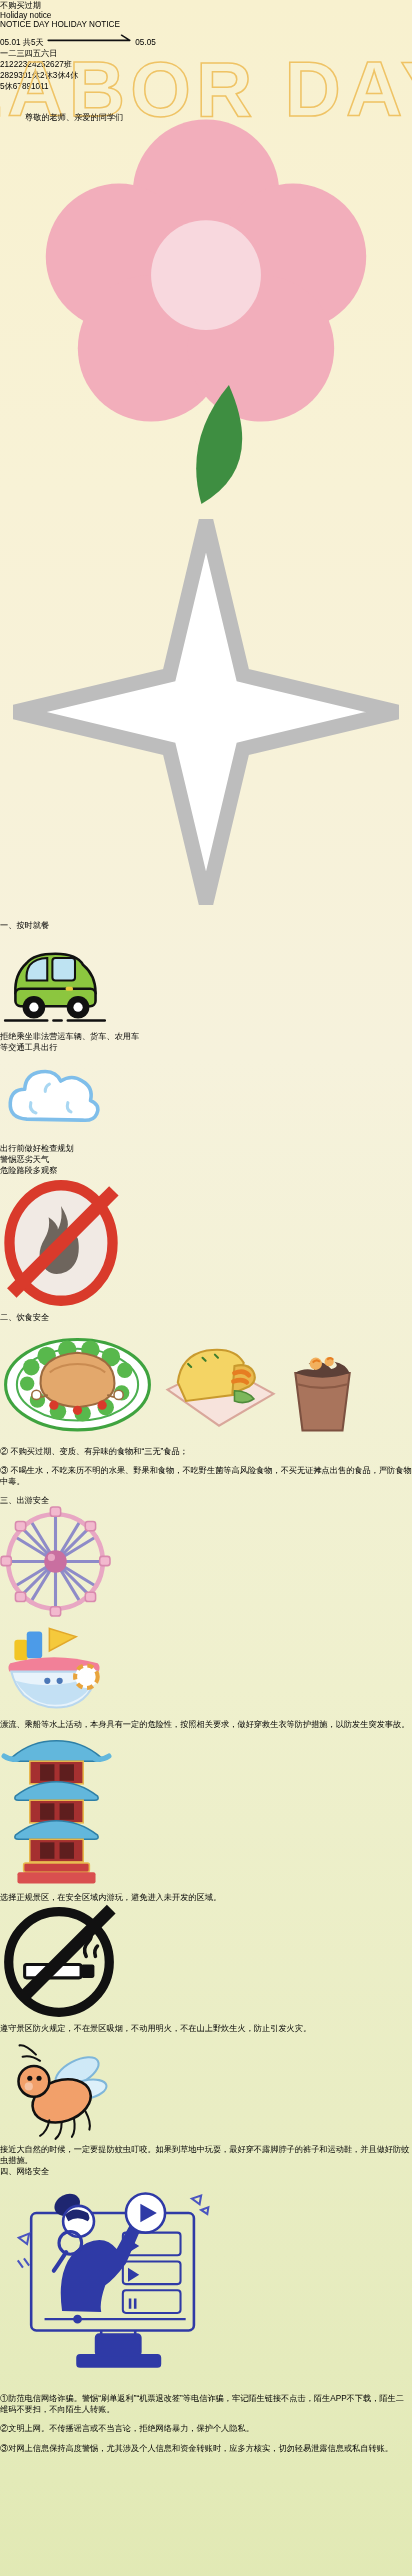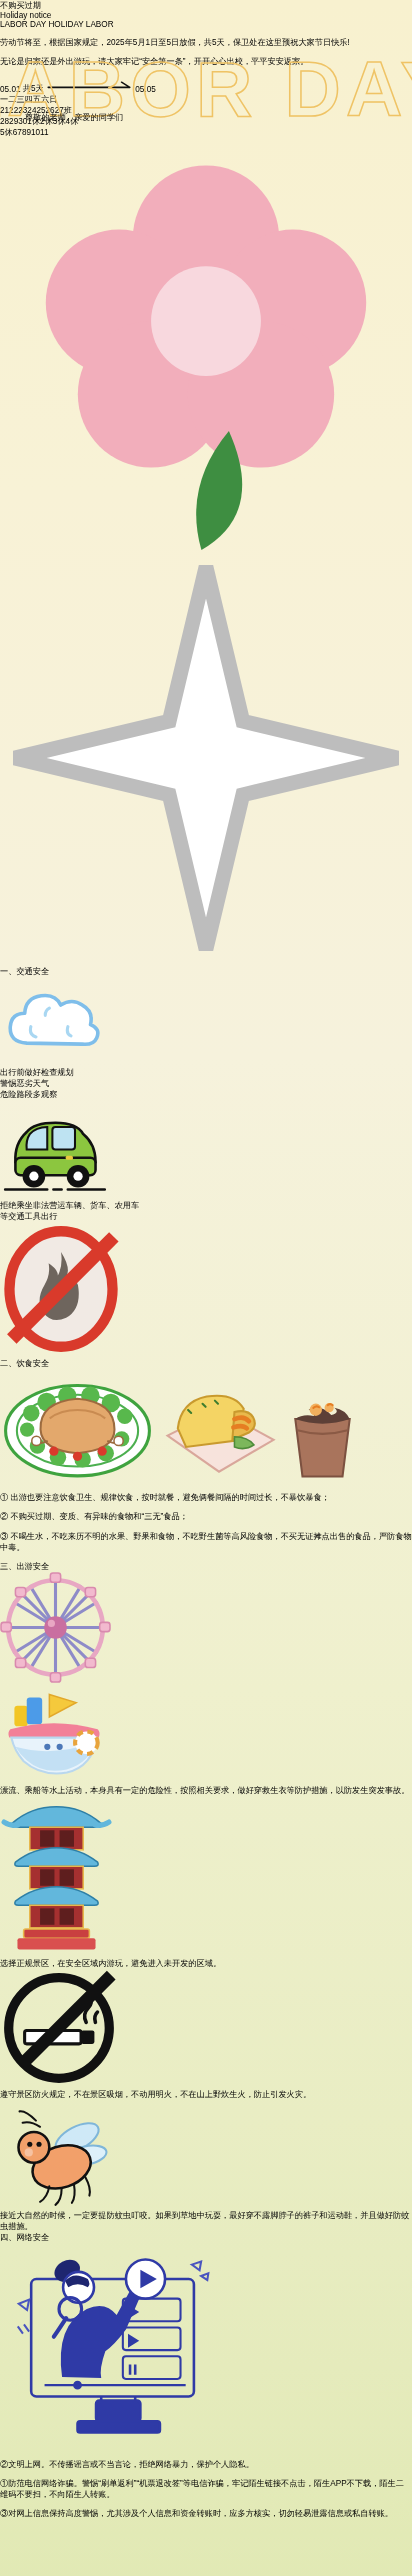--- a/index.html
+++ b/index.html
@@ -95,28 +95,24 @@
 <div class="page">
 
   <div class="bg-word">LABOR DAY</div>
   <div class="gold-card">
     <div class="greeting">尊敬的老师、亲爱的同学们</div>
     <div class="greeting-ghost"></div>
   </div>
   <div class="main-title">不购买过期</div>
   <div class="script-title">Holiday notice</div>
   <div class="title-dash"></div>
-  <div class="sub-title">LABOR DAY HOLIDAY LABOR</div>
+  <div class="sub-title">NOTICE DAY HOLIDAY NOTICE</div>
 
   <div class="card">
 
-    <div class="intro">
-      <p>劳动节将至，根据国家规定，2025年5月1日至5日放假，共5天，保卫处在这里预祝大家节日快乐!</p>
-      <p>无论是归家还是外出游玩，请大家牢记“安全第一条”，开开心心出校，平平安安返家。</p>
-    </div>
 
     <div class="date-panel">
       <span class="date-num">05.01</span>
       <span class="date-mid">
         <span class="dur">共5天</span>
         <svg width="87" height="15.5" viewBox="0 0 168 30">
           <path d="M4 22 H162 M162 22 L146 12" stroke="#111" stroke-width="3" fill="none" stroke-linecap="round"></path>
         </svg>
       </span>
       <span class="date-num">05.05</span>
@@ -142,48 +138,48 @@
           <circle cx="33" cy="56" r="16" fill="#F2AEBB"></circle>
         <circle cx="57" cy="56" r="16" fill="#F2AEBB"></circle>
           <circle cx="45" cy="40" r="12" fill="#F8D8DE"></circle>
         <path d="M50 64 Q58 82 44 90 Q40 76 50 64" fill="#3E8E41"></path>
       </svg>
       <svg class="sparkle" viewBox="0 0 56 56">
         <path d="M28 2 L33 23 L54 28 L33 33 L28 54 L23 33 L2 28 L23 23 Z" fill="#fff" stroke="#BDBDBD" stroke-width="2"></path>
       </svg>
     </div>
 
-    <div class="h-sec">一、交通安全</div>
-
-    <div class="tip">
-      <div class="tip-icon">
-        <svg width="108" height="88" viewBox="0 0 210 170">
-          <path d="M52 128 Q18 126 20 96 Q22 70 48 70 Q50 40 80 36 Q108 32 118 54 Q140 40 160 54 Q182 66 176 92 Q196 100 188 118 Q182 132 160 130 Z" fill="#fff" stroke="#7FBEEA" stroke-width="7" stroke-linejoin="round"></path>
-          <path d="M60 96 Q56 112 70 116 M96 60 Q88 64 88 74 M132 96 Q128 110 138 114" stroke="#A9D7F2" stroke-width="6" fill="none" stroke-linecap="round"></path>
-        </svg>
-      </div>
-      <div class="tip-text"><span>出行前做好检查规划</span><br><span class="seg-r">警惕恶劣天气</span><br><span>危险路段多观察</span></div>
-    </div>
+    <div class="h-sec">一、按时就餐</div>
 
     <div class="tip">
       <div class="tip-icon">
         <svg width="113" height="98" viewBox="0 0 220 190">
           <path d="M30 120 Q28 84 52 62 Q66 44 108 44 Q150 44 162 66 Q186 86 186 120 Z" fill="#8CC63F" stroke="#111" stroke-width="5"></path>
           <rect x="30" y="112" width="156" height="34" rx="10" fill="#8CC63F" stroke="#111" stroke-width="5"></rect>
           <path d="M58 66 Q70 52 92 52 L92 96 L52 96 Q50 78 58 66 Z" fill="#BEE3F2" stroke="#111" stroke-width="4"></path>
           <rect x="102" y="52" width="44" height="44" rx="6" fill="#BEE3F2" stroke="#111" stroke-width="4"></rect>
           <rect x="128" y="108" width="14" height="8" rx="3" fill="#E8C93E"></rect>
           <circle cx="66" cy="148" r="22" fill="#111"></circle>
             <circle cx="66" cy="148" r="9" fill="#fff"></circle>
           <circle cx="152" cy="148" r="22" fill="#111"></circle>
             <circle cx="152" cy="148" r="9" fill="#fff"></circle>
           <path d="M10 174 H92 M104 174 H120 M132 174 H204" stroke="#111" stroke-width="5" stroke-linecap="round"></path>
         </svg>
       </div>
       <div class="tip-text"><span class="seg-r">拒绝乘坐非法营运车辆、货车、农用车</span><br><span class="seg-r">等交通工具出行</span></div>
+    </div>
+
+    <div class="tip">
+      <div class="tip-icon">
+        <svg width="108" height="88" viewBox="0 0 210 170">
+          <path d="M52 128 Q18 126 20 96 Q22 70 48 70 Q50 40 80 36 Q108 32 118 54 Q140 40 160 54 Q182 66 176 92 Q196 100 188 118 Q182 132 160 130 Z" fill="#fff" stroke="#7FBEEA" stroke-width="7" stroke-linejoin="round"></path>
+          <path d="M60 96 Q56 112 70 116 M96 60 Q88 64 88 74 M132 96 Q128 110 138 114" stroke="#A9D7F2" stroke-width="6" fill="none" stroke-linecap="round"></path>
+        </svg>
+      </div>
+      <div class="tip-text"><span>出行前做好检查规划</span><br><span class="seg-r">警惕恶劣天气</span><br><span>危险路段多观察</span></div>
     </div>
 
     <div class="tip">
       <div class="tip-icon">
         <div class="fire-oval"></div>
         <svg width="122" height="134" viewBox="0 0 236 260" style="position:relative">
           <ellipse cx="118" cy="130" rx="100" ry="112" fill="#F1EAE4" stroke="#D93A2B" stroke-width="20"></ellipse>
           <path d="M118 58 Q140 92 126 112 Q150 104 152 130 Q156 170 128 186 Q100 198 84 176 Q68 152 86 122 Q98 102 94 80 Q112 92 112 104 Q122 84 118 58 Z" fill="#6E655D"></path>
           <rect x="-18" y="118" width="280" height="26" fill="#D93A2B" transform="rotate(-45 118 130)"></rect>
         </svg>
@@ -230,21 +226,20 @@
       <svg class="cup" width="77" height="88" viewBox="0 0 150 170">
         <path d="M22 48 L128 48 L114 160 L36 160 Z" fill="#A9745C" stroke="#7C5140" stroke-width="4"></path>
         <path d="M26 70 Q75 84 124 70" stroke="#8A5A45" stroke-width="4" fill="none"></path>
         <path d="M22 48 Q75 66 128 48 Q120 30 98 26 Q110 36 92 40 Q70 18 48 30 Q64 34 58 42 Q36 38 22 48 Z" fill="#5D4037"></path>
         <circle cx="62" cy="30" r="12" fill="#F2B05E"></circle>
           <circle cx="88" cy="26" r="9" fill="#F2B05E"></circle>
         <path d="M56 28 Q62 20 70 26 M84 22 Q90 16 96 22" stroke="#E67E22" stroke-width="4" fill="none"></path>
       </svg>
     </div>
 
-    <p class="para"><span>① 出游也要注意饮食卫生、</span><span class="seg-r">规律饮食</span><span>，按时就餐，避免俩餐间隔的时间过长，不暴饮暴食；</span></p>
     <p class="para"><span>② </span><span class="seg-r">不购买过期、变质、有异味的食物和“三无”食品；</span></p>
     <p class="para"><span>③ 不喝生水，不吃来历不明的水果、野果和食物，不吃野生菌等高风险食物，不买无证摊点出售的食品，</span><span class="seg-r">严防食物中毒</span><span>。</span></p>
 
     <div class="h-sec">三、出游安全</div>
 
     <div class="tip">
       <div class="tip-icon">
         <svg width="111" height="111" viewBox="0 0 216 216">
           <g stroke="#8E8BC8" stroke-width="6">
             <path d="M108 108 L108 16 M108 108 L108 200 M108 108 L16 108 M108 108 L200 108
@@ -371,22 +366,22 @@
           <circle cx="136" cy="128" r="22" fill="none" stroke="#2F3AA6" stroke-width="6"></circle>
           <path d="M128 146 L112 170 M112 170 L104 182" stroke="#2F3AA6" stroke-width="8" stroke-linecap="round"></path>
         </g>
         <g stroke="#4A55C0" stroke-width="4" fill="none">
           <path d="M36 118 l20 -8 -4 20 Z M372 42 l18 -6 -3 17 Z M390 64 l14 -5 -2 13 Z"></path>
           <path d="M34 162 l10 14 M46 158 l10 14"></path>
         </g>
       </svg>
     </div>
 
+    <p class="para"><span>①</span><span class="seg-r">防范电信网络诈骗</span><span>。警惕“刷单返利”“机票退改签”等电信诈骗，牢记陌生链接不点击，陌生APP不下载，陌生二维码不要扫，不向陌生人转账。</span></p>
     <p class="para"><span>②</span><span class="seg-r">文明上网</span><span>。不传播谣言或不当言论，拒绝网络暴力，保护个人隐私。</span></p>
-    <p class="para"><span>①</span><span class="seg-r">防范电信网络诈骗</span><span>。警惕“刷单返利”“机票退改签”等电信诈骗，牢记陌生链接不点击，陌生APP不下载，陌生二维码不要扫，不向陌生人转账。</span></p>
     <p class="para"><span>③对网上信息保持高度警惕，尤其涉及个人信息和资金转账时，应多方核实，</span><span class="seg-r">切勿轻易泄露信息或私自转账。</span></p>
 
   </div>
 
   <div class="yellow-band"></div>
 
   <div class="deco-squares" style="left:0px;top:1333px;position:absolute;">
     <i style="left:0;top:0;width:7.2px;height:7.2px;"></i>
     <i style="left:9.3px;top:9.3px;width:7.2px;height:7.2px;"></i>
   </div>

